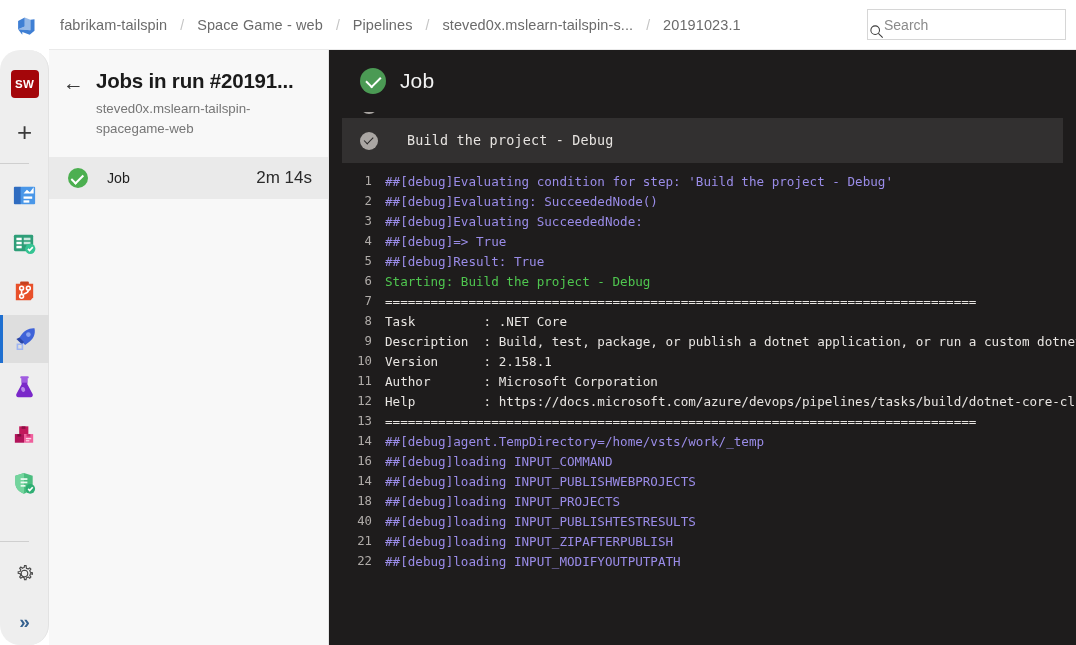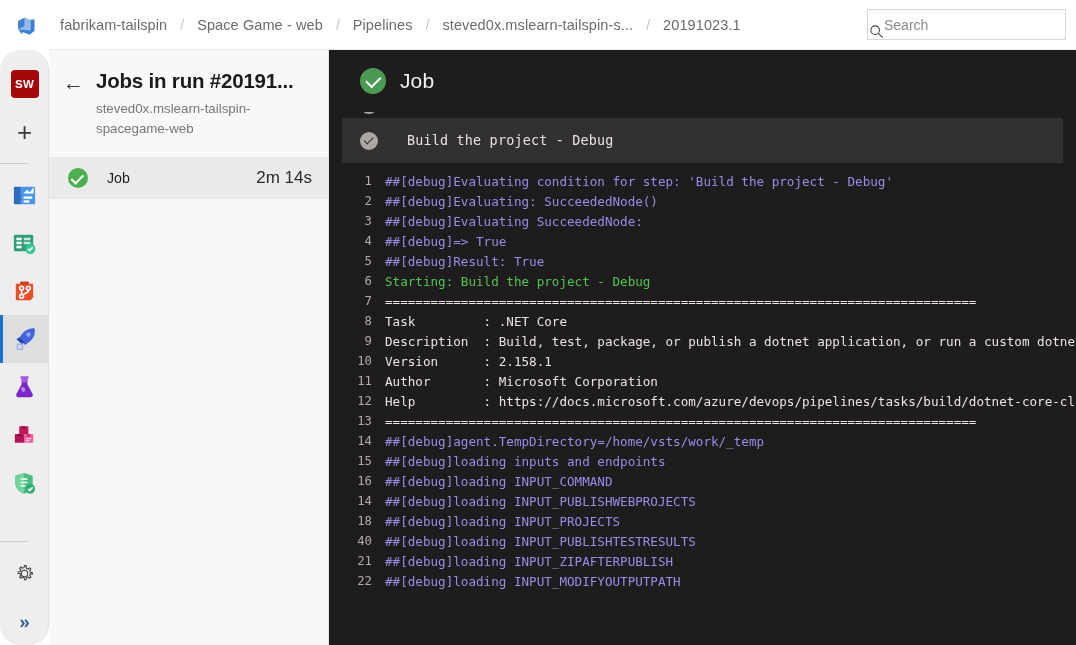--- a/index.html
+++ b/index.html
@@ -398,21 +398,20 @@
             <div class="log-line"><span class="ln">5</span><span class="lt debug">##[debug]Result: True</span></div>
             <div class="log-line"><span class="ln">6</span><span class="lt green">Starting: Build the project - Debug</span></div>
             <div class="log-line"><span class="ln">7</span><span class="lt">==============================================================================</span></div>
             <div class="log-line"><span class="ln">8</span><span class="lt">Task         : .NET Core</span></div>
             <div class="log-line"><span class="ln">9</span><span class="lt">Description  : Build, test, package, or publish a dotnet application, or run a custom dotnet command</span></div>
             <div class="log-line"><span class="ln">10</span><span class="lt">Version      : 2.158.1</span></div>
             <div class="log-line"><span class="ln">11</span><span class="lt">Author       : Microsoft Corporation</span></div>
             <div class="log-line"><span class="ln">12</span><span class="lt">Help         : https://docs.microsoft.com/azure/devops/pipelines/tasks/build/dotnet-core-cli</span></div>
             <div class="log-line"><span class="ln">13</span><span class="lt">==============================================================================</span></div>
             <div class="log-line"><span class="ln">14</span><span class="lt debug">##[debug]agent.TempDirectory=/home/vsts/work/_temp</span></div>
-            <div class="log-line"><span class="ln">15</span><span class="lt debug">##[debug]loading inputs and endpoints</span></div>
             <div class="log-line"><span class="ln">16</span><span class="lt debug">##[debug]loading INPUT_COMMAND</span></div>
             <div class="log-line"><span class="ln">14</span><span class="lt debug">##[debug]loading INPUT_PUBLISHWEBPROJECTS</span></div>
             <div class="log-line"><span class="ln">18</span><span class="lt debug">##[debug]loading INPUT_PROJECTS</span></div>
             <div class="log-line"><span class="ln">40</span><span class="lt debug">##[debug]loading INPUT_PUBLISHTESTRESULTS</span></div>
             <div class="log-line"><span class="ln">21</span><span class="lt debug">##[debug]loading INPUT_ZIPAFTERPUBLISH</span></div>
             <div class="log-line"><span class="ln">22</span><span class="lt debug">##[debug]loading INPUT_MODIFYOUTPUTPATH</span></div>
           </div>
       </div>
     </div>
 

